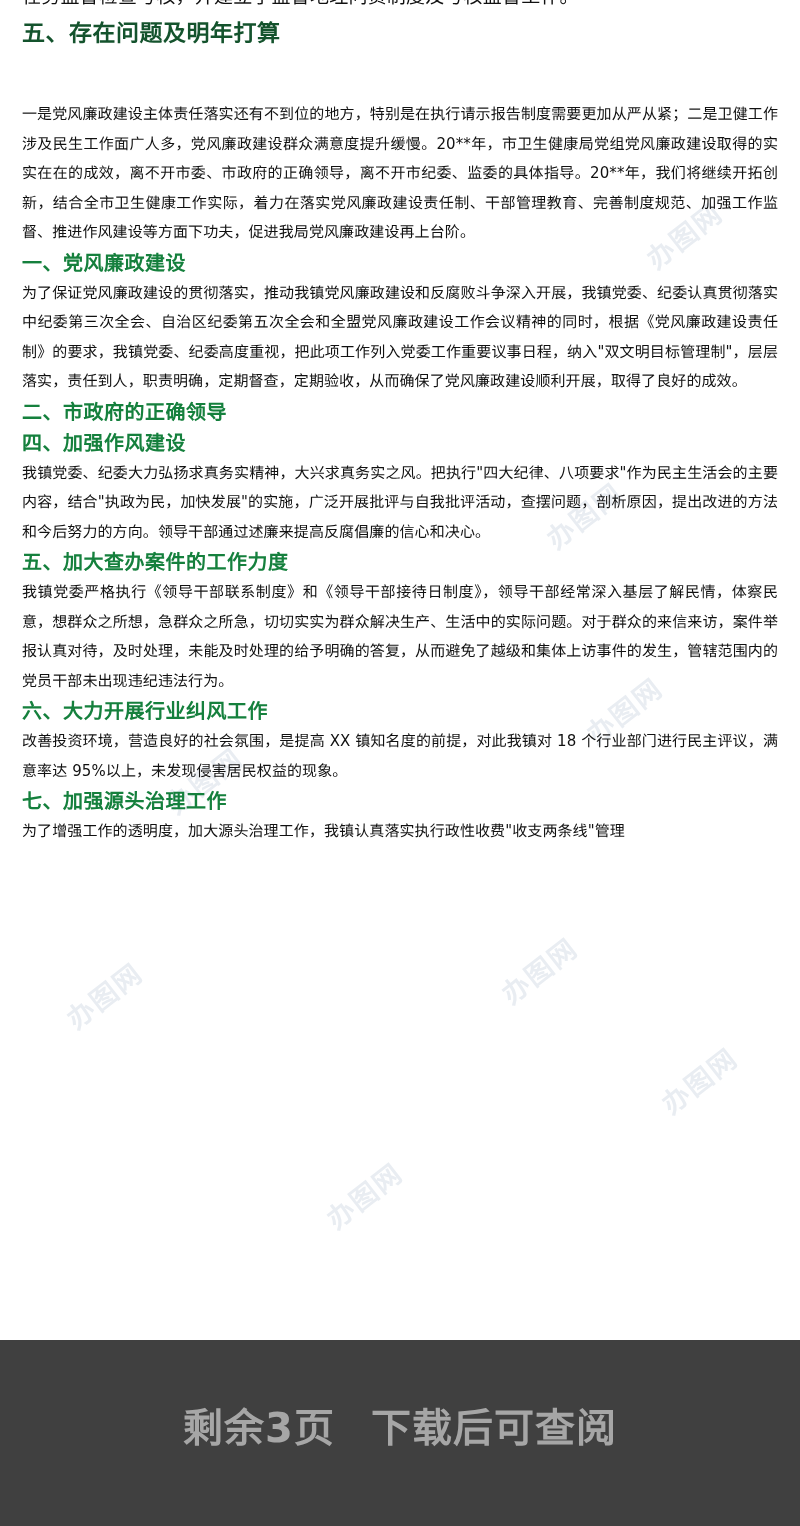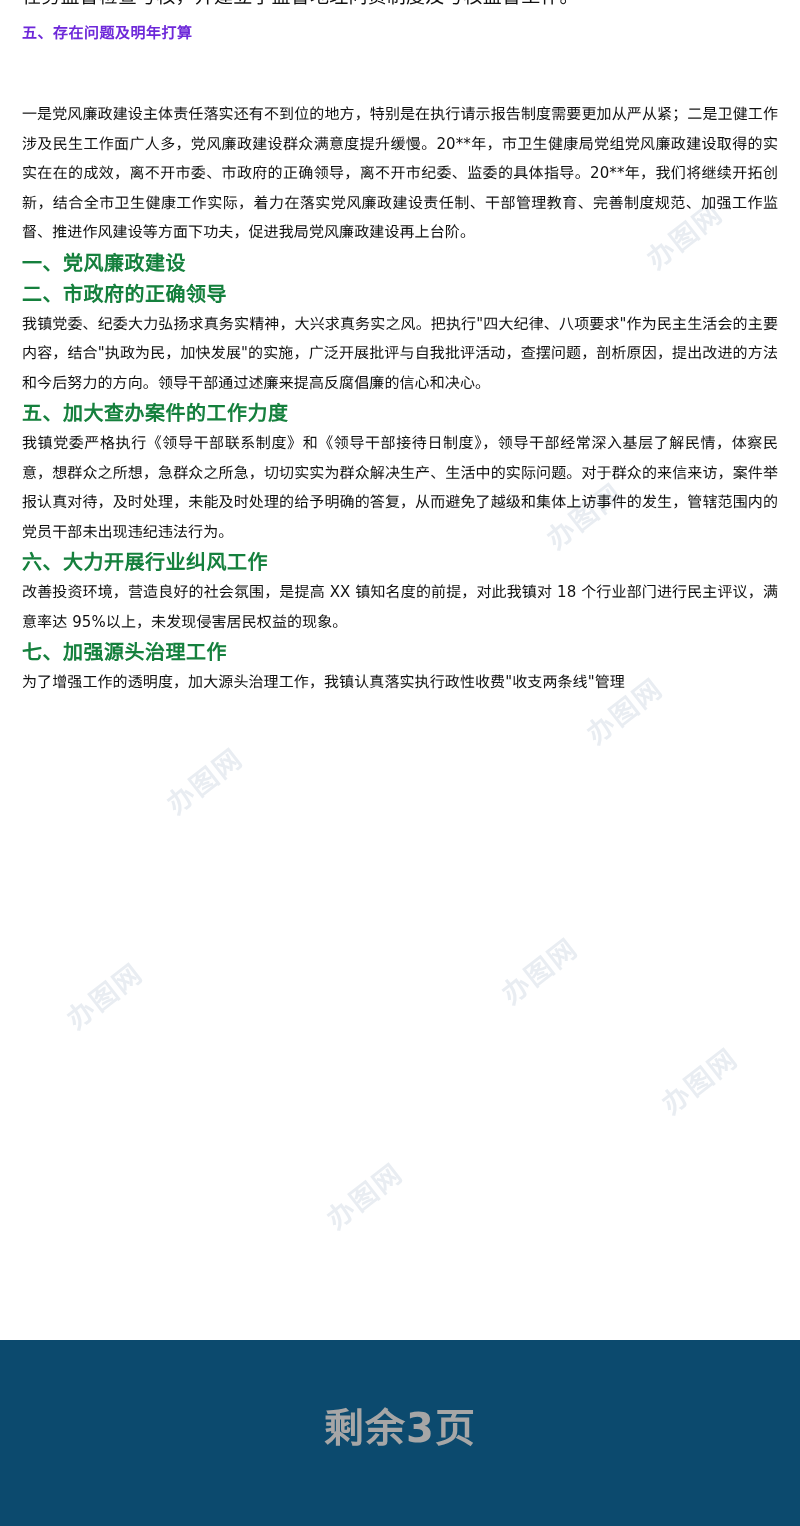--- a/index.html
+++ b/index.html
@@ -65,26 +65,26 @@
     color: #111;
     margin: 0;
     white-space: nowrap;
   }
   .clipped-line span {
     display: block;
     margin-top: -11px;
   }
 
   h2.sec-head {
-    font-size: 15px;
+    font-size: 23px;
     font-weight: 700;
     line-height: 30px;
     margin: 5px 0 0 0;
     letter-spacing: 0.5px;
-    color: #6d28d9;
+    color: #14532d;
   }
 
   h3.sub-head {
     font-size: 20px;
     font-weight: 700;
     line-height: 31px;
     margin: 0;
     letter-spacing: 0.5px;
     color: #15803d;
   }
@@ -105,21 +105,21 @@
   .teaser {
     position: absolute;
     left: 0;
     right: 0;
     bottom: 0;
     height: 186px;
     z-index: 3;
     display: flex;
     align-items: center;
     justify-content: center;
-    background: #0c4a6e;
+    background: #404040;
   }
   .teaser-inner {
     display: flex;
     align-items: baseline;
     gap: 36px;
     transform: translateY(-5px);
   }
   .teaser-text {
     font-size: 40px;
     font-weight: 700;
@@ -162,38 +162,41 @@
       <span>任务监督检查考核，并建立了监督地理问责制度及考核监督工作。</span>
     </div>
 
     <h2 class="sec-head">五、存在问题及明年打算</h2>
 
     <div class="gap-lg"></div>
 
     <p class="para">一是党风廉政建设主体责任落实还有不到位的地方，特别是在执行请示报告制度需要更加从严从紧；二是卫健工作涉及民生工作面广人多，党风廉政建设群众满意度提升缓慢。20**年，市卫生健康局党组党风廉政建设取得的实实在在的成效，离不开市委、市政府的正确领导，离不开市纪委、监委的具体指导。20**年，我们将继续开拓创新，结合全市卫生健康工作实际，着力在落实党风廉政建设责任制、干部管理教育、完善制度规范、加强工作监督、推进作风建设等方面下功夫，促进我局党风廉政建设再上台阶。</p>
 
     <h3 class="sub-head">一、党风廉政建设</h3>
+    <p class="para">为了保证党风廉政建设的贯彻落实，推动我镇党风廉政建设和反腐败斗争深入开展，我镇党委、纪委认真贯彻落实中纪委第三次全会、自治区纪委第五次全会和全盟党风廉政建设工作会议精神的同时，根据《党风廉政建设责任制》的要求，我镇党委、纪委高度重视，把此项工作列入党委工作重要议事日程，纳入"双文明目标管理制"，层层落实，责任到人，职责明确，定期督查，定期验收，从而确保了党风廉政建设顺利开展，取得了良好的成效。</p>
 
     <h3 class="sub-head">二、市政府的正确领导</h3>
 
 
+    <h3 class="sub-head">四、加强作风建设</h3>
     <p class="para">我镇党委、纪委大力弘扬求真务实精神，大兴求真务实之风。把执行"四大纪律、八项要求"作为民主生活会的主要内容，结合"执政为民，加快发展"的实施，广泛开展批评与自我批评活动，查摆问题，剖析原因，提出改进的方法和今后努力的方向。领导干部通过述廉来提高反腐倡廉的信心和决心。</p>
 
     <h3 class="sub-head">五、加大查办案件的工作力度</h3>
     <p class="para">我镇党委严格执行《领导干部联系制度》和《领导干部接待日制度》，领导干部经常深入基层了解民情，体察民意，想群众之所想，急群众之所急，切切实实为群众解决生产、生活中的实际问题。对于群众的来信来访，案件举报认真对待，及时处理，未能及时处理的给予明确的答复，从而避免了越级和集体上访事件的发生，管辖范围内的党员干部未出现违纪违法行为。</p>
 
     <h3 class="sub-head">六、大力开展行业纠风工作</h3>
     <p class="para">改善投资环境，营造良好的社会氛围，是提高 XX 镇知名度的前提，对此我镇对 18 个行业部门进行民主评议，满意率达 95%以上，未发现侵害居民权益的现象。</p>
 
     <h3 class="sub-head">七、加强源头治理工作</h3>
     <p class="para">为了增强工作的透明度，加大源头治理工作，我镇认真落实执行政性收费"收支两条线"管理</p>
 
   </div>
 
   <div class="fade-mask"></div>
 
   <div class="teaser">
     <div class="teaser-inner">
       <span class="teaser-text">剩余3页</span>
+      <span class="teaser-text">下载后可查阅</span>
     </div>
   </div>
 
 </div>
 
 </body></html>

